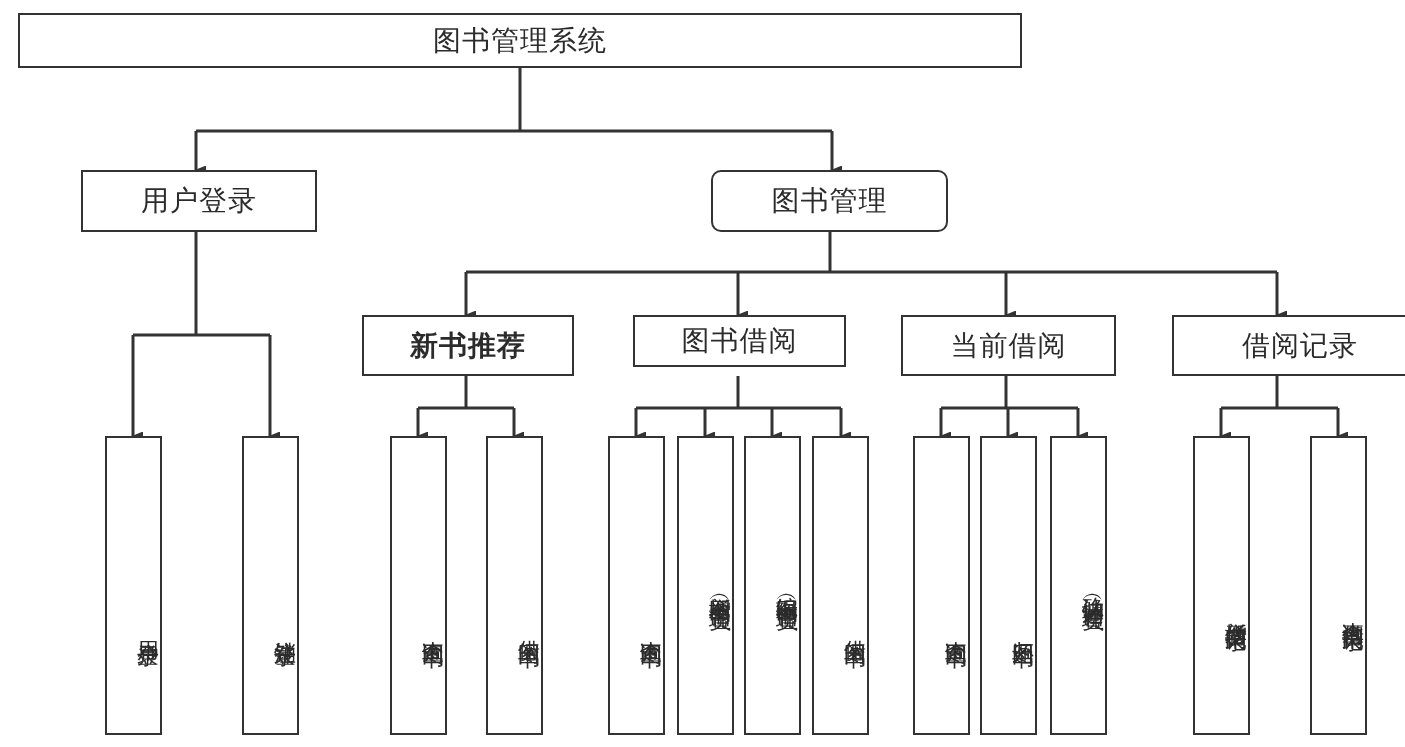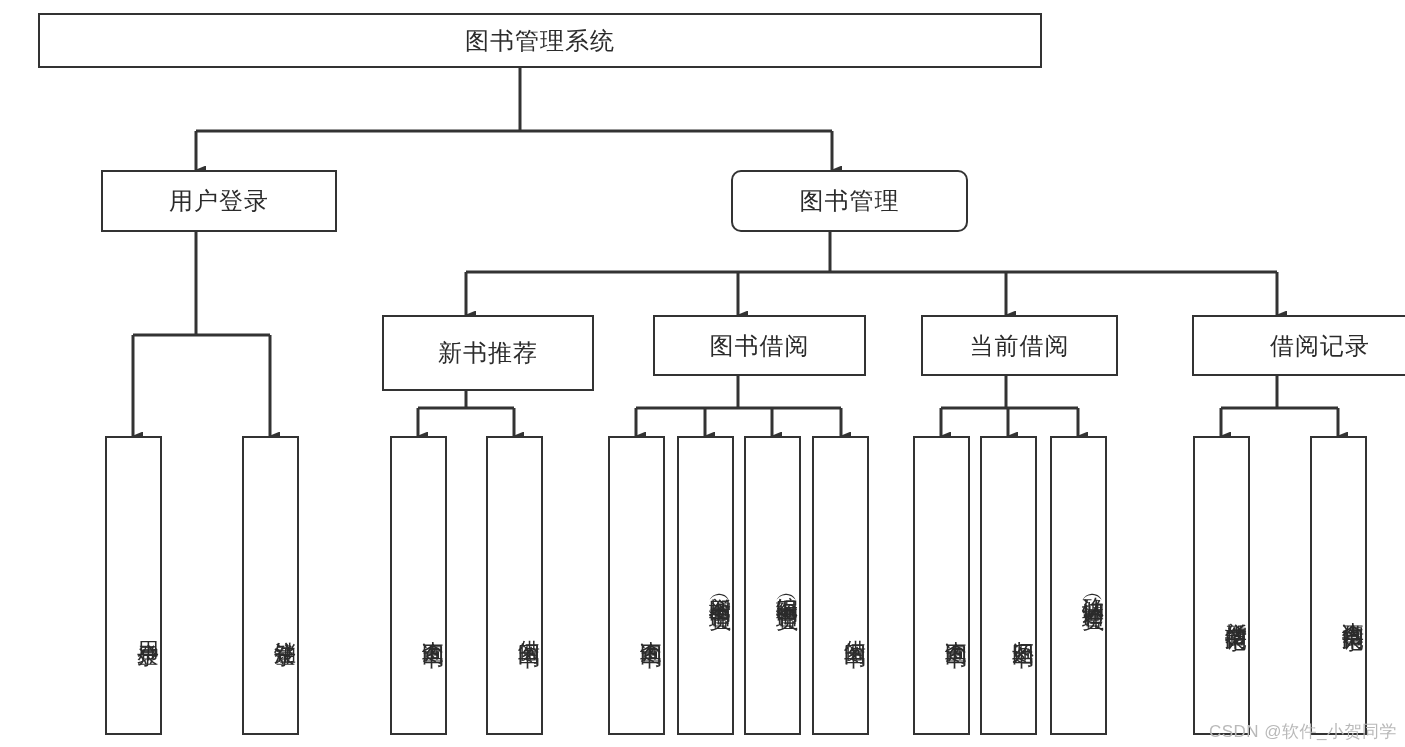--- a/index.html
+++ b/index.html
@@ -28,23 +28,22 @@
     position: absolute;
     box-sizing: border-box;
     border: 2.5px solid #333333;
     background: #ffffff;
     display: flex;
     align-items: center;
     justify-content: center;
     color: #2b2b2b;
   }
   .node.horiz {
-    font-size: 24px;
+    font-size: 28px;
     letter-spacing: 1px;
-    margin-left: 20px;
   }
   .node.vert {
     writing-mode: vertical-rl;
     text-orientation: upright;
     font-size: 22px;
     letter-spacing: 2px;
     padding-top: 4px;
     padding-bottom: 4px;
     align-items: flex-start;
     justify-content: center;
@@ -129,27 +128,27 @@
     <span class="lbl">图书管理系统</span>
   </div>
 
   <div class="node horiz" style="left:81px; top:170px; width:236px; height:62px;">
     <span class="lbl">用户登录</span>
   </div>
   <div class="node horiz" style="left:711px; top:170px; width:237px; height:62px;border-radius:10px;">
     <span class="lbl">图书管理</span>
   </div>
 
-  <div class="node horiz" style="left:362px; top:315px; width:212px; height:76px;">
+  <div class="node horiz" style="left:362px; top:315px; width:212px; height:61px;font-weight:bold;">
     <span class="lbl">新书推荐</span>
   </div>
-  <div class="node horiz" style="left:633px; top:315px; width:213px; height:61px;text-align:right;">
+  <div class="node horiz" style="left:633px; top:315px; width:213px; height:52px;text-align:right;">
     <span class="lbl">图书借阅</span>
   </div>
-  <div class="node horiz" style="left:901px; top:315px; width:197px; height:61px;">
+  <div class="node horiz" style="left:901px; top:315px; width:215px; height:61px;">
     <span class="lbl">当前借阅</span>
   </div>
   <div class="node horiz" style="left:1172px; top:315px; width:256px; height:61px;">
     <span class="lbl">借阅记录</span>
   </div>
 
   <div class="node vert" style="left:105px; top:436px; width:57px; height:299px; padding-top:86px;">
     <span class="lbl">用户登录</span>
   </div>
   <div class="node vert" style="left:242px; top:436px; width:57px; height:299px; padding-top:86px;">
@@ -186,15 +185,14 @@
     <span class="lbl">确认归还（管理员）</span>
   </div>
 
   <div class="node vert" style="left:1193px; top:436px; width:57px; height:299px; padding-top:52px;">
     <span class="lbl">新增借阅记录</span>
   </div>
   <div class="node vert" style="left:1310px; top:436px; width:57px; height:299px; padding-top:52px;">
     <span class="lbl">查询借阅记录</span>
   </div>
 
-  <div id="watermark">CSDN @软件_小贺同学</div>
 
 </div>
 
 </body></html>

